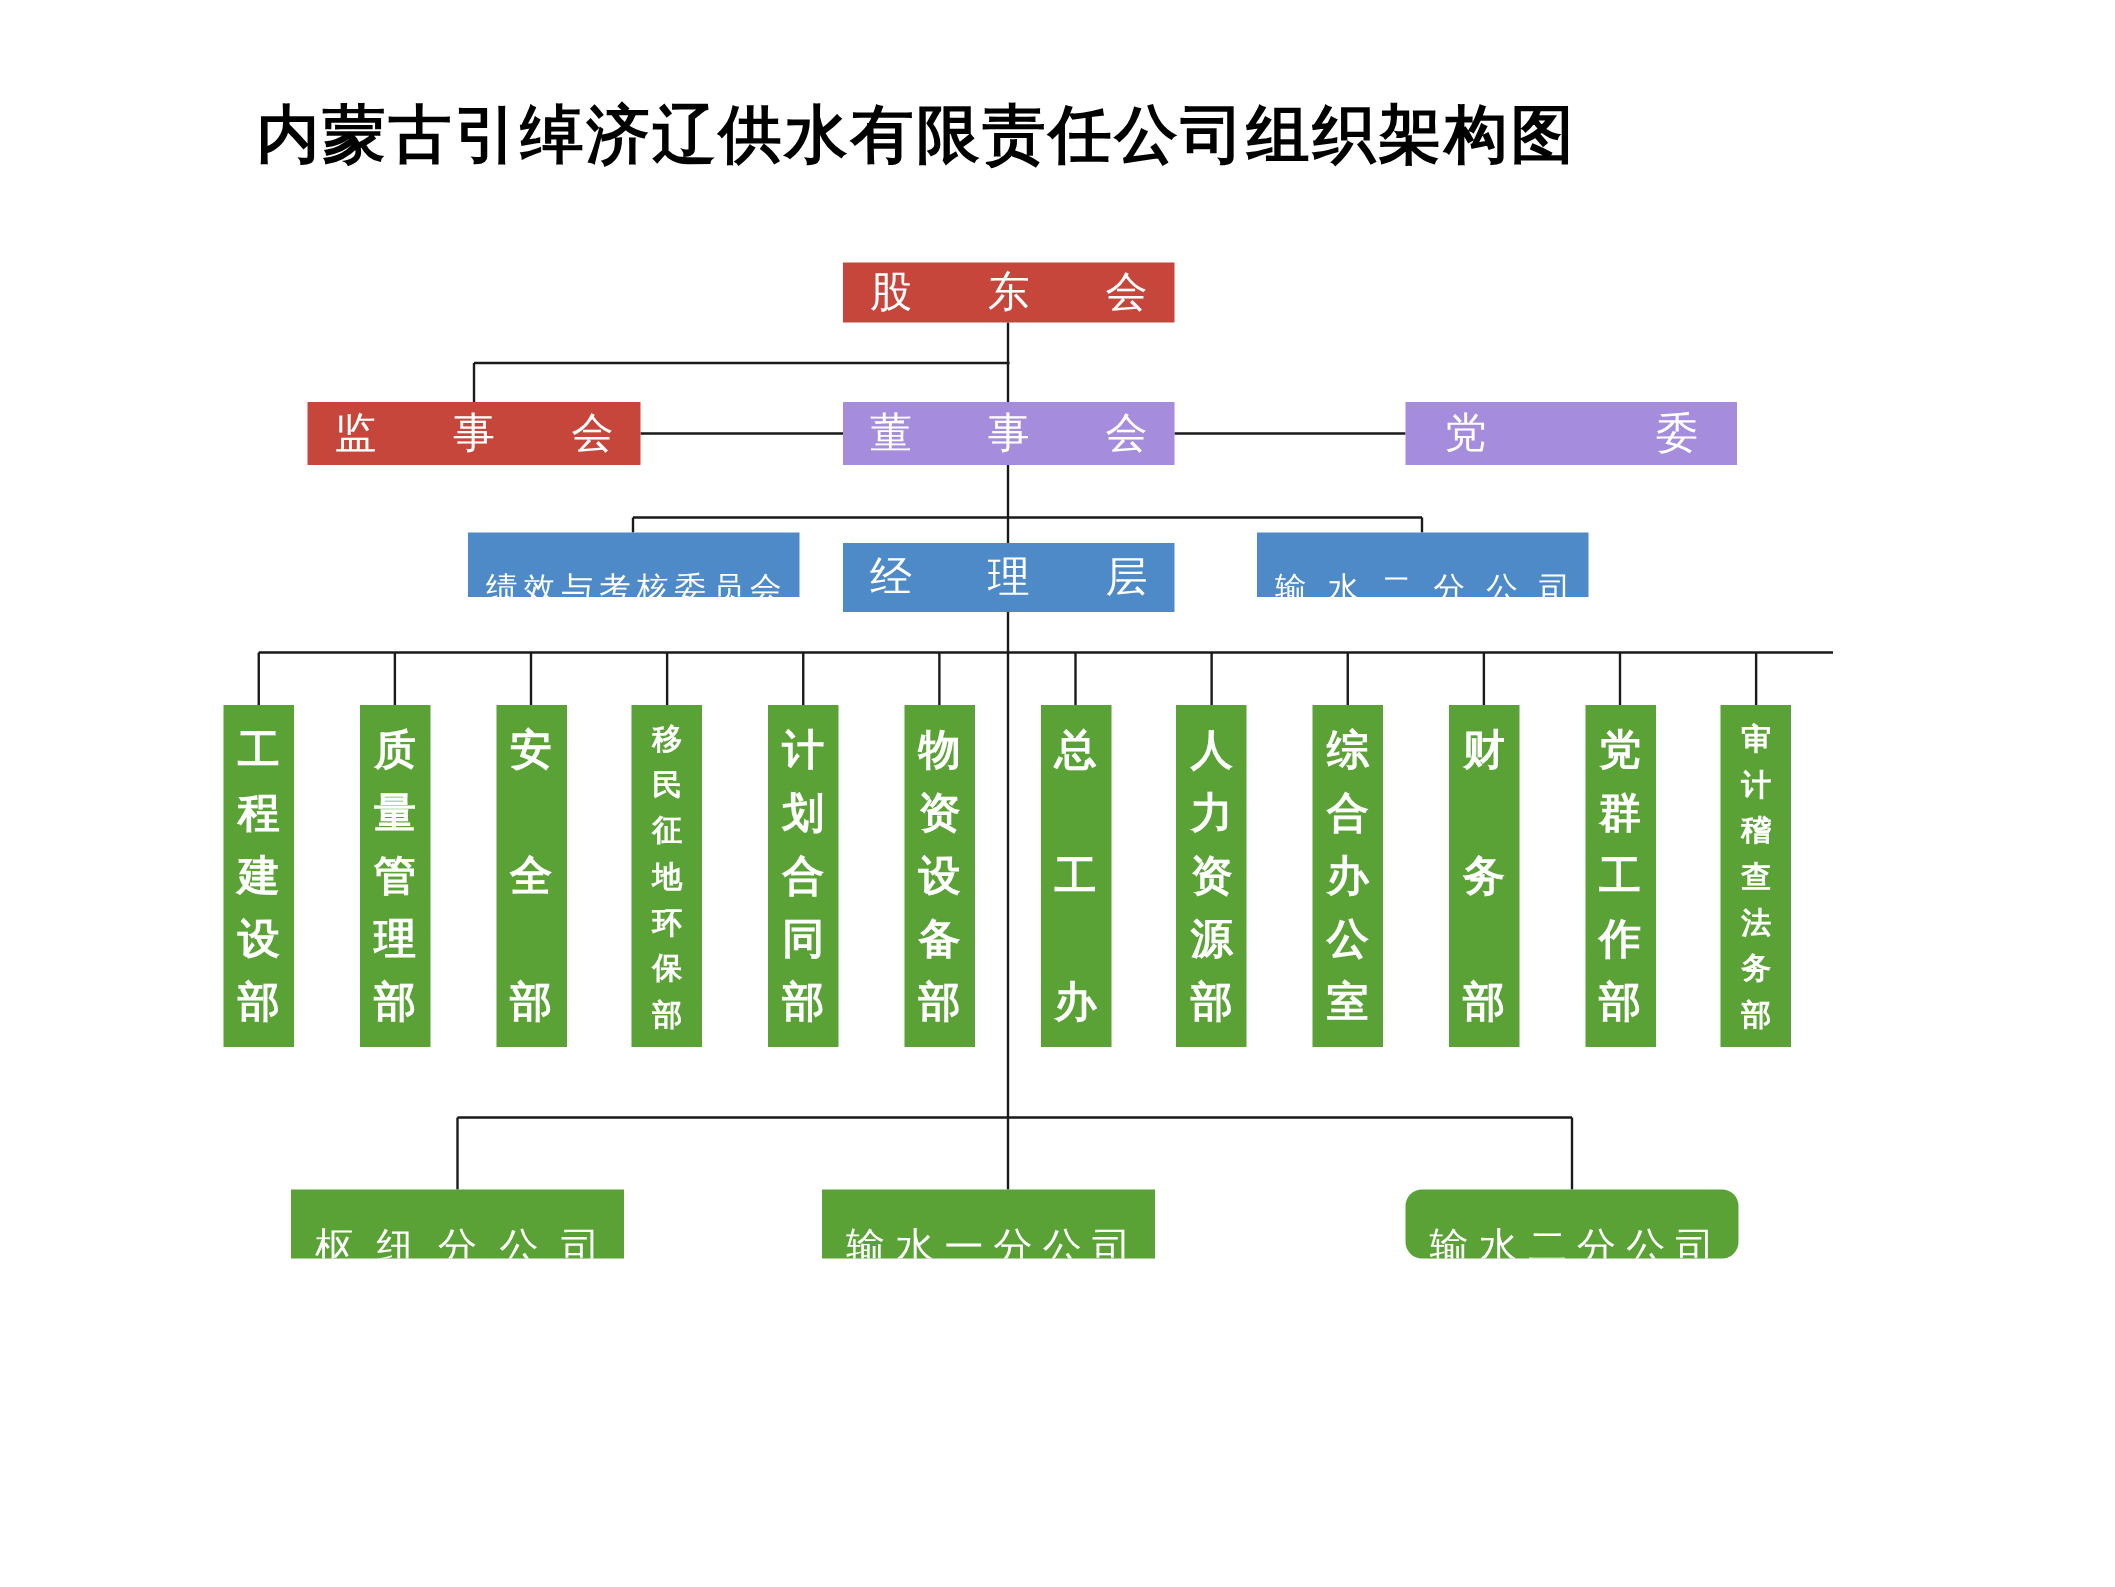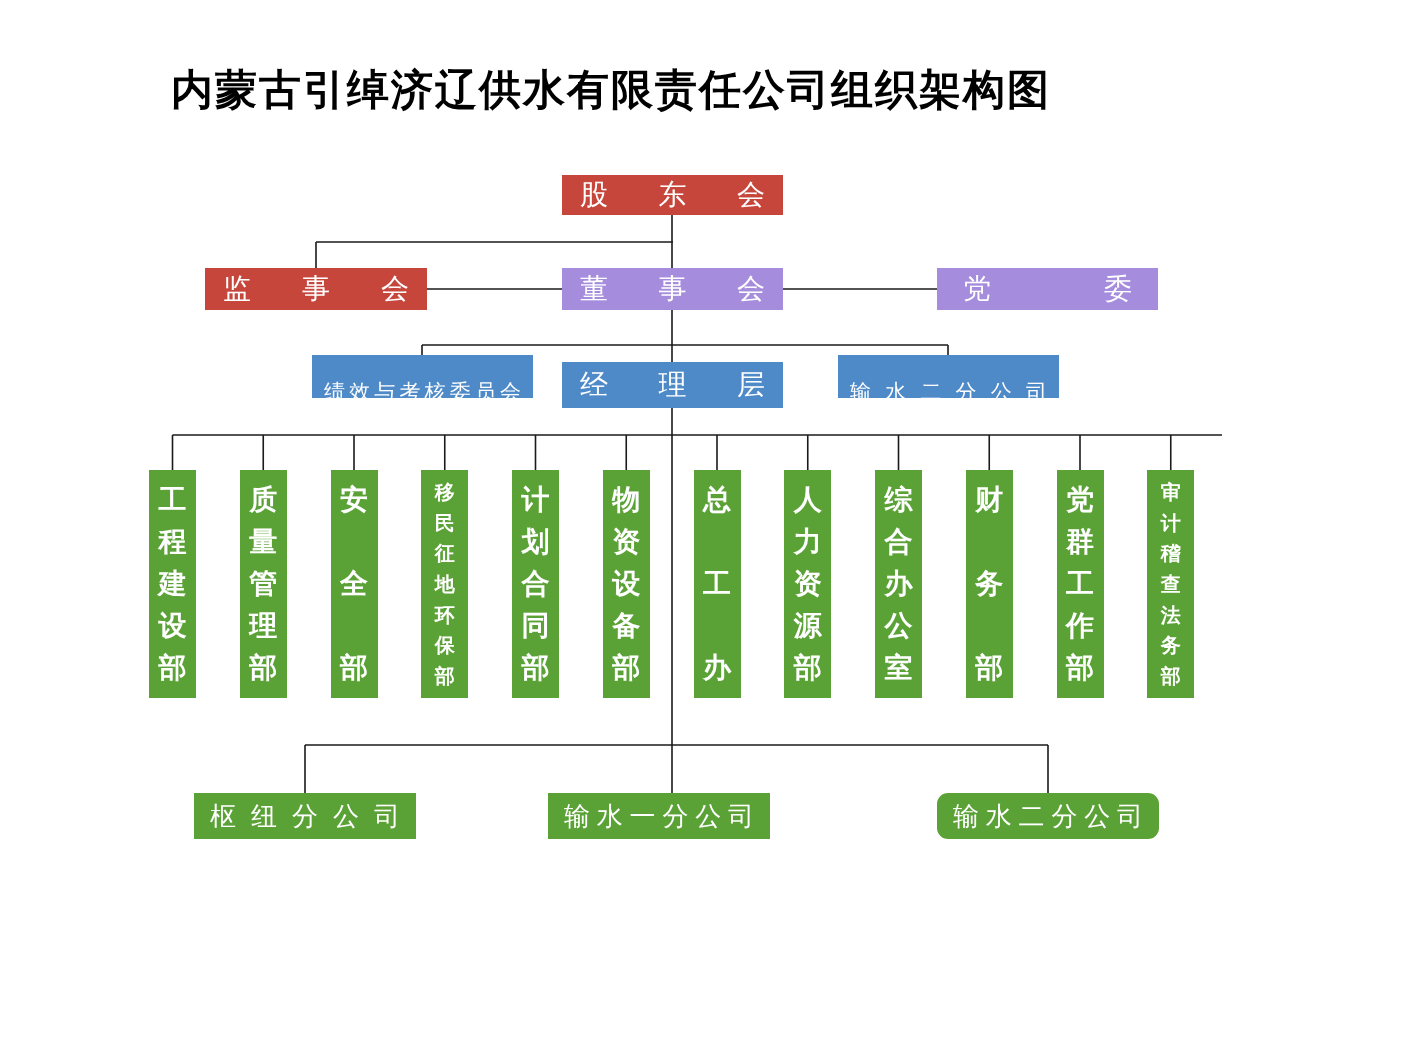--- a/index.html
+++ b/index.html
@@ -98,21 +98,21 @@
     padding: 12px 0;
   }
   .dept-box span { display: block; line-height: 1; }
 
   .sub {
     top: 793px;
     width: 222px;
     height: 46px;
     line-height: 46px;
     font-size: 26px;
-    padding: 0 16px;
+    padding: 16px 16px;
   }
   .sub-0 { left: 194px; }
   .sub-1 { left: 548px; }
   .sub-2 { left: 937px; border-radius: 11px; }
 </style>
 </head>
 <body>
 
 <div class="canvas">
 

